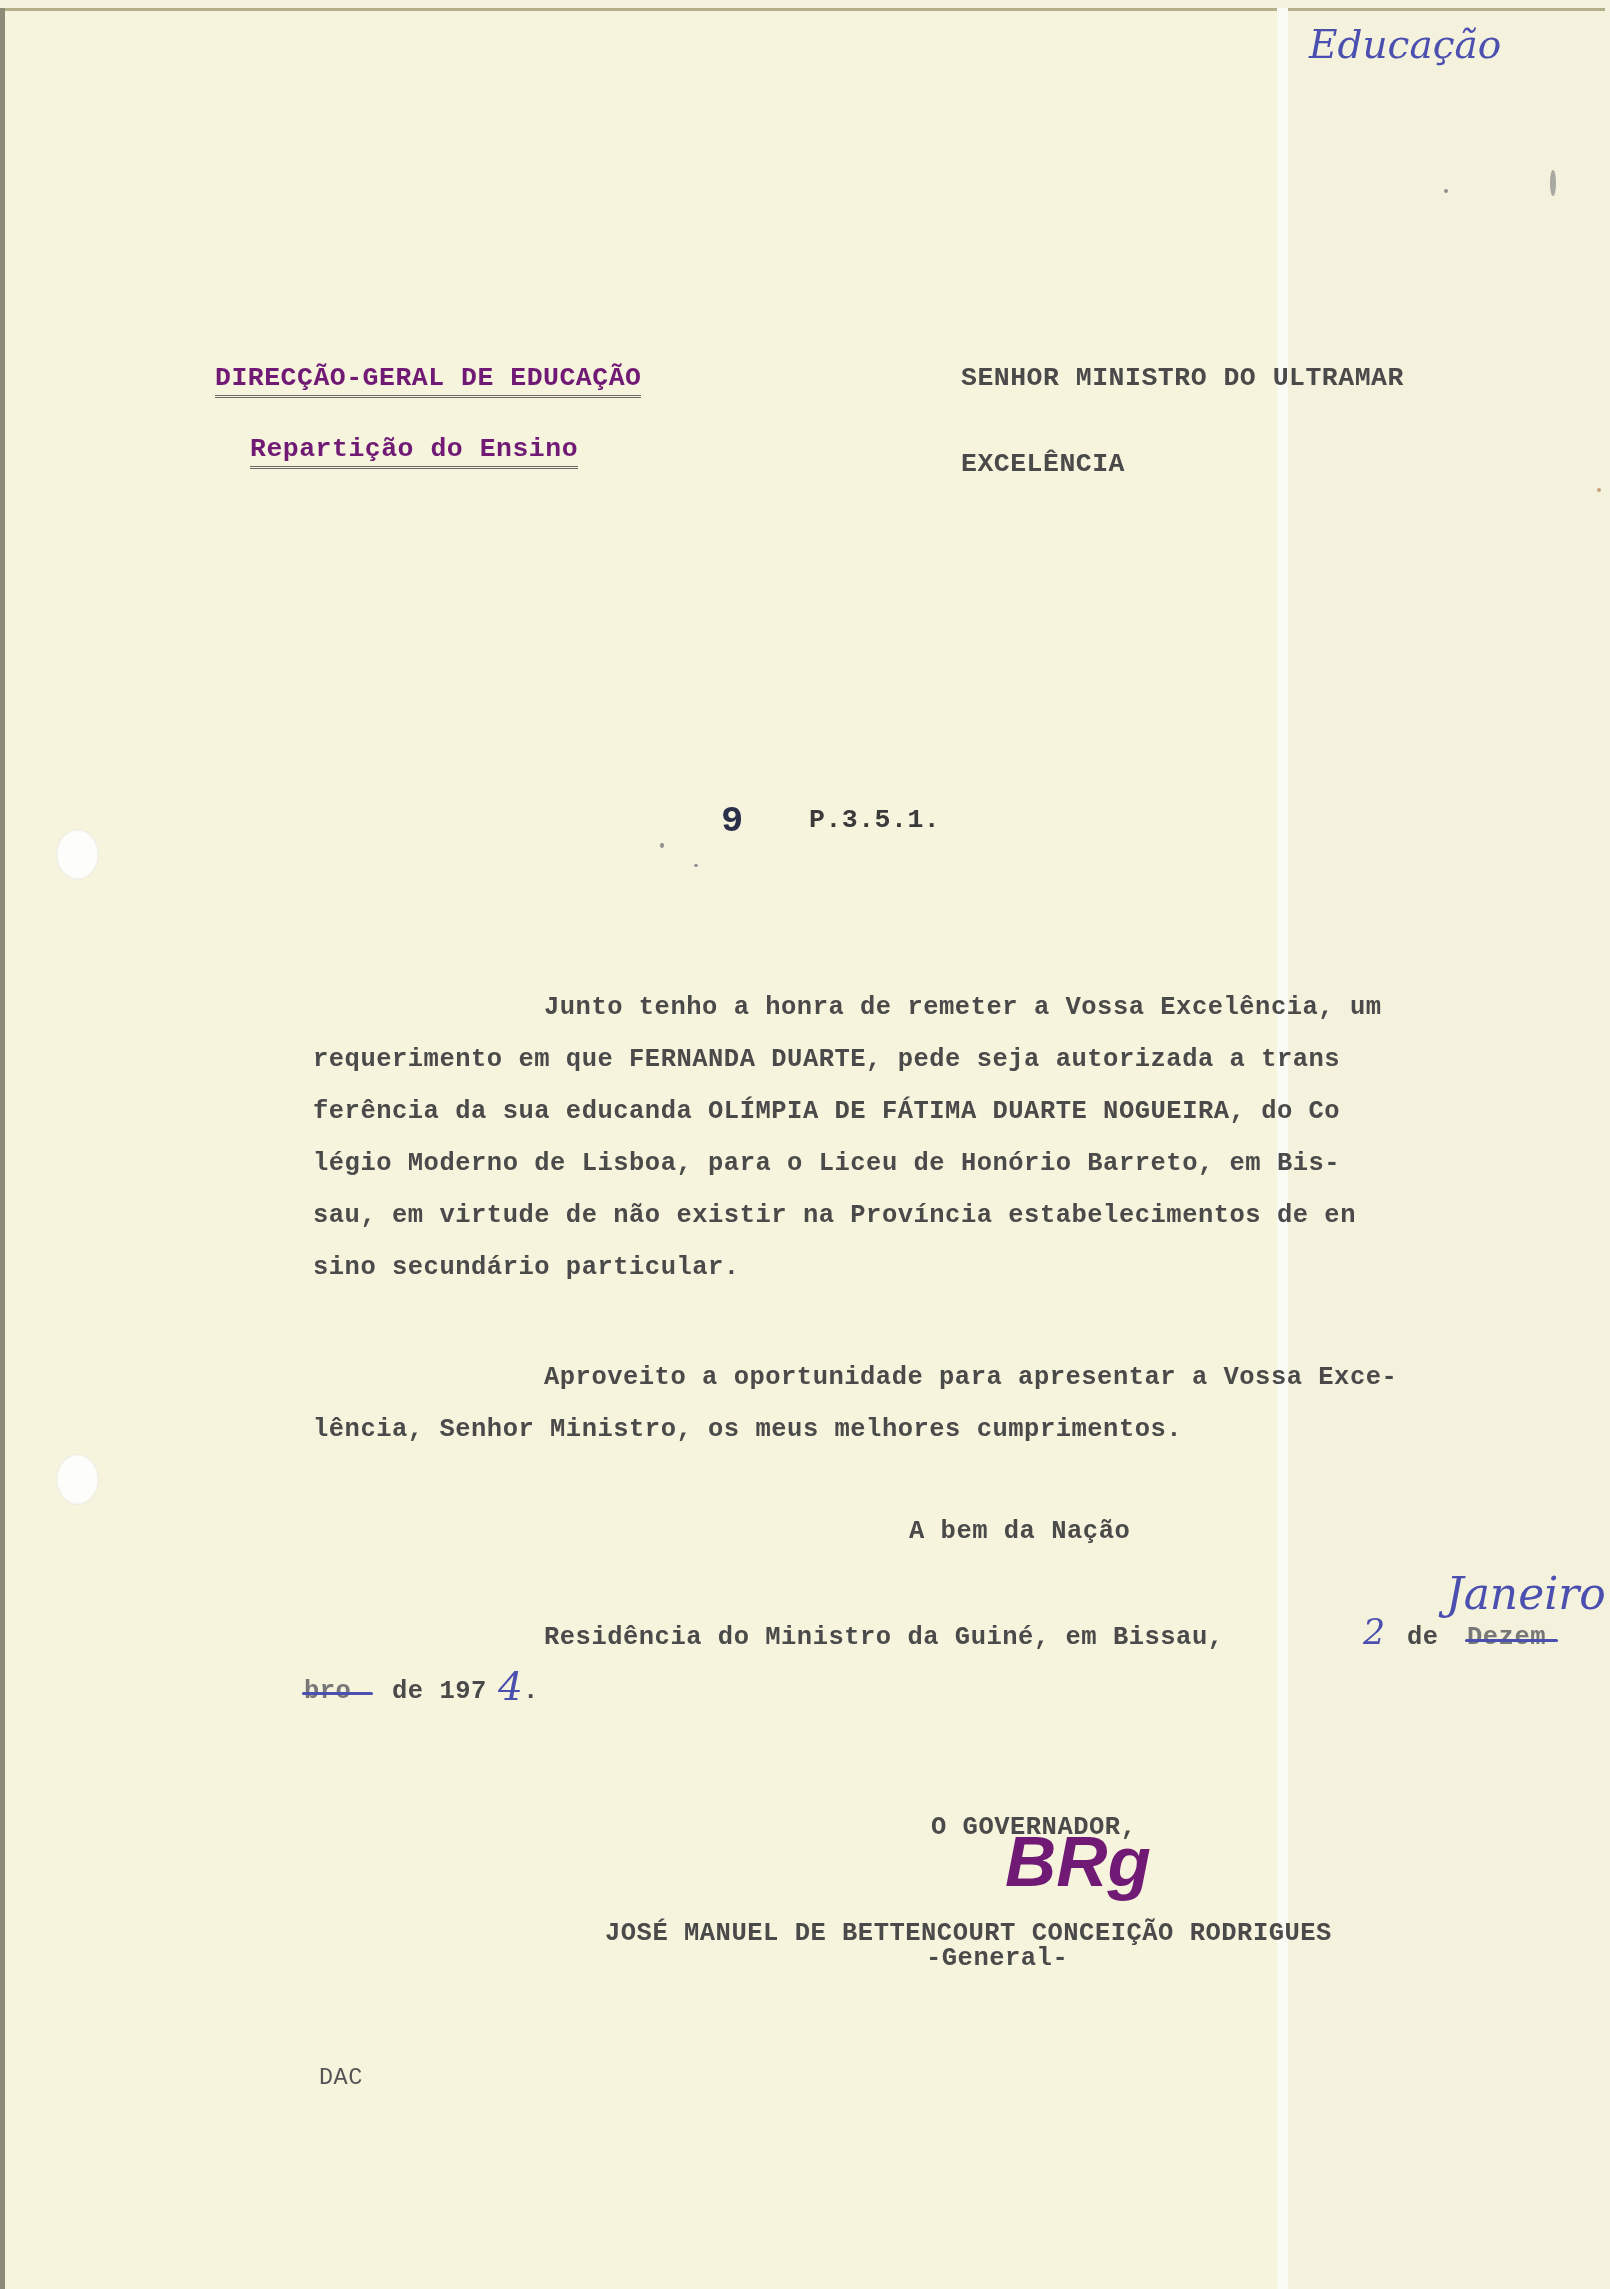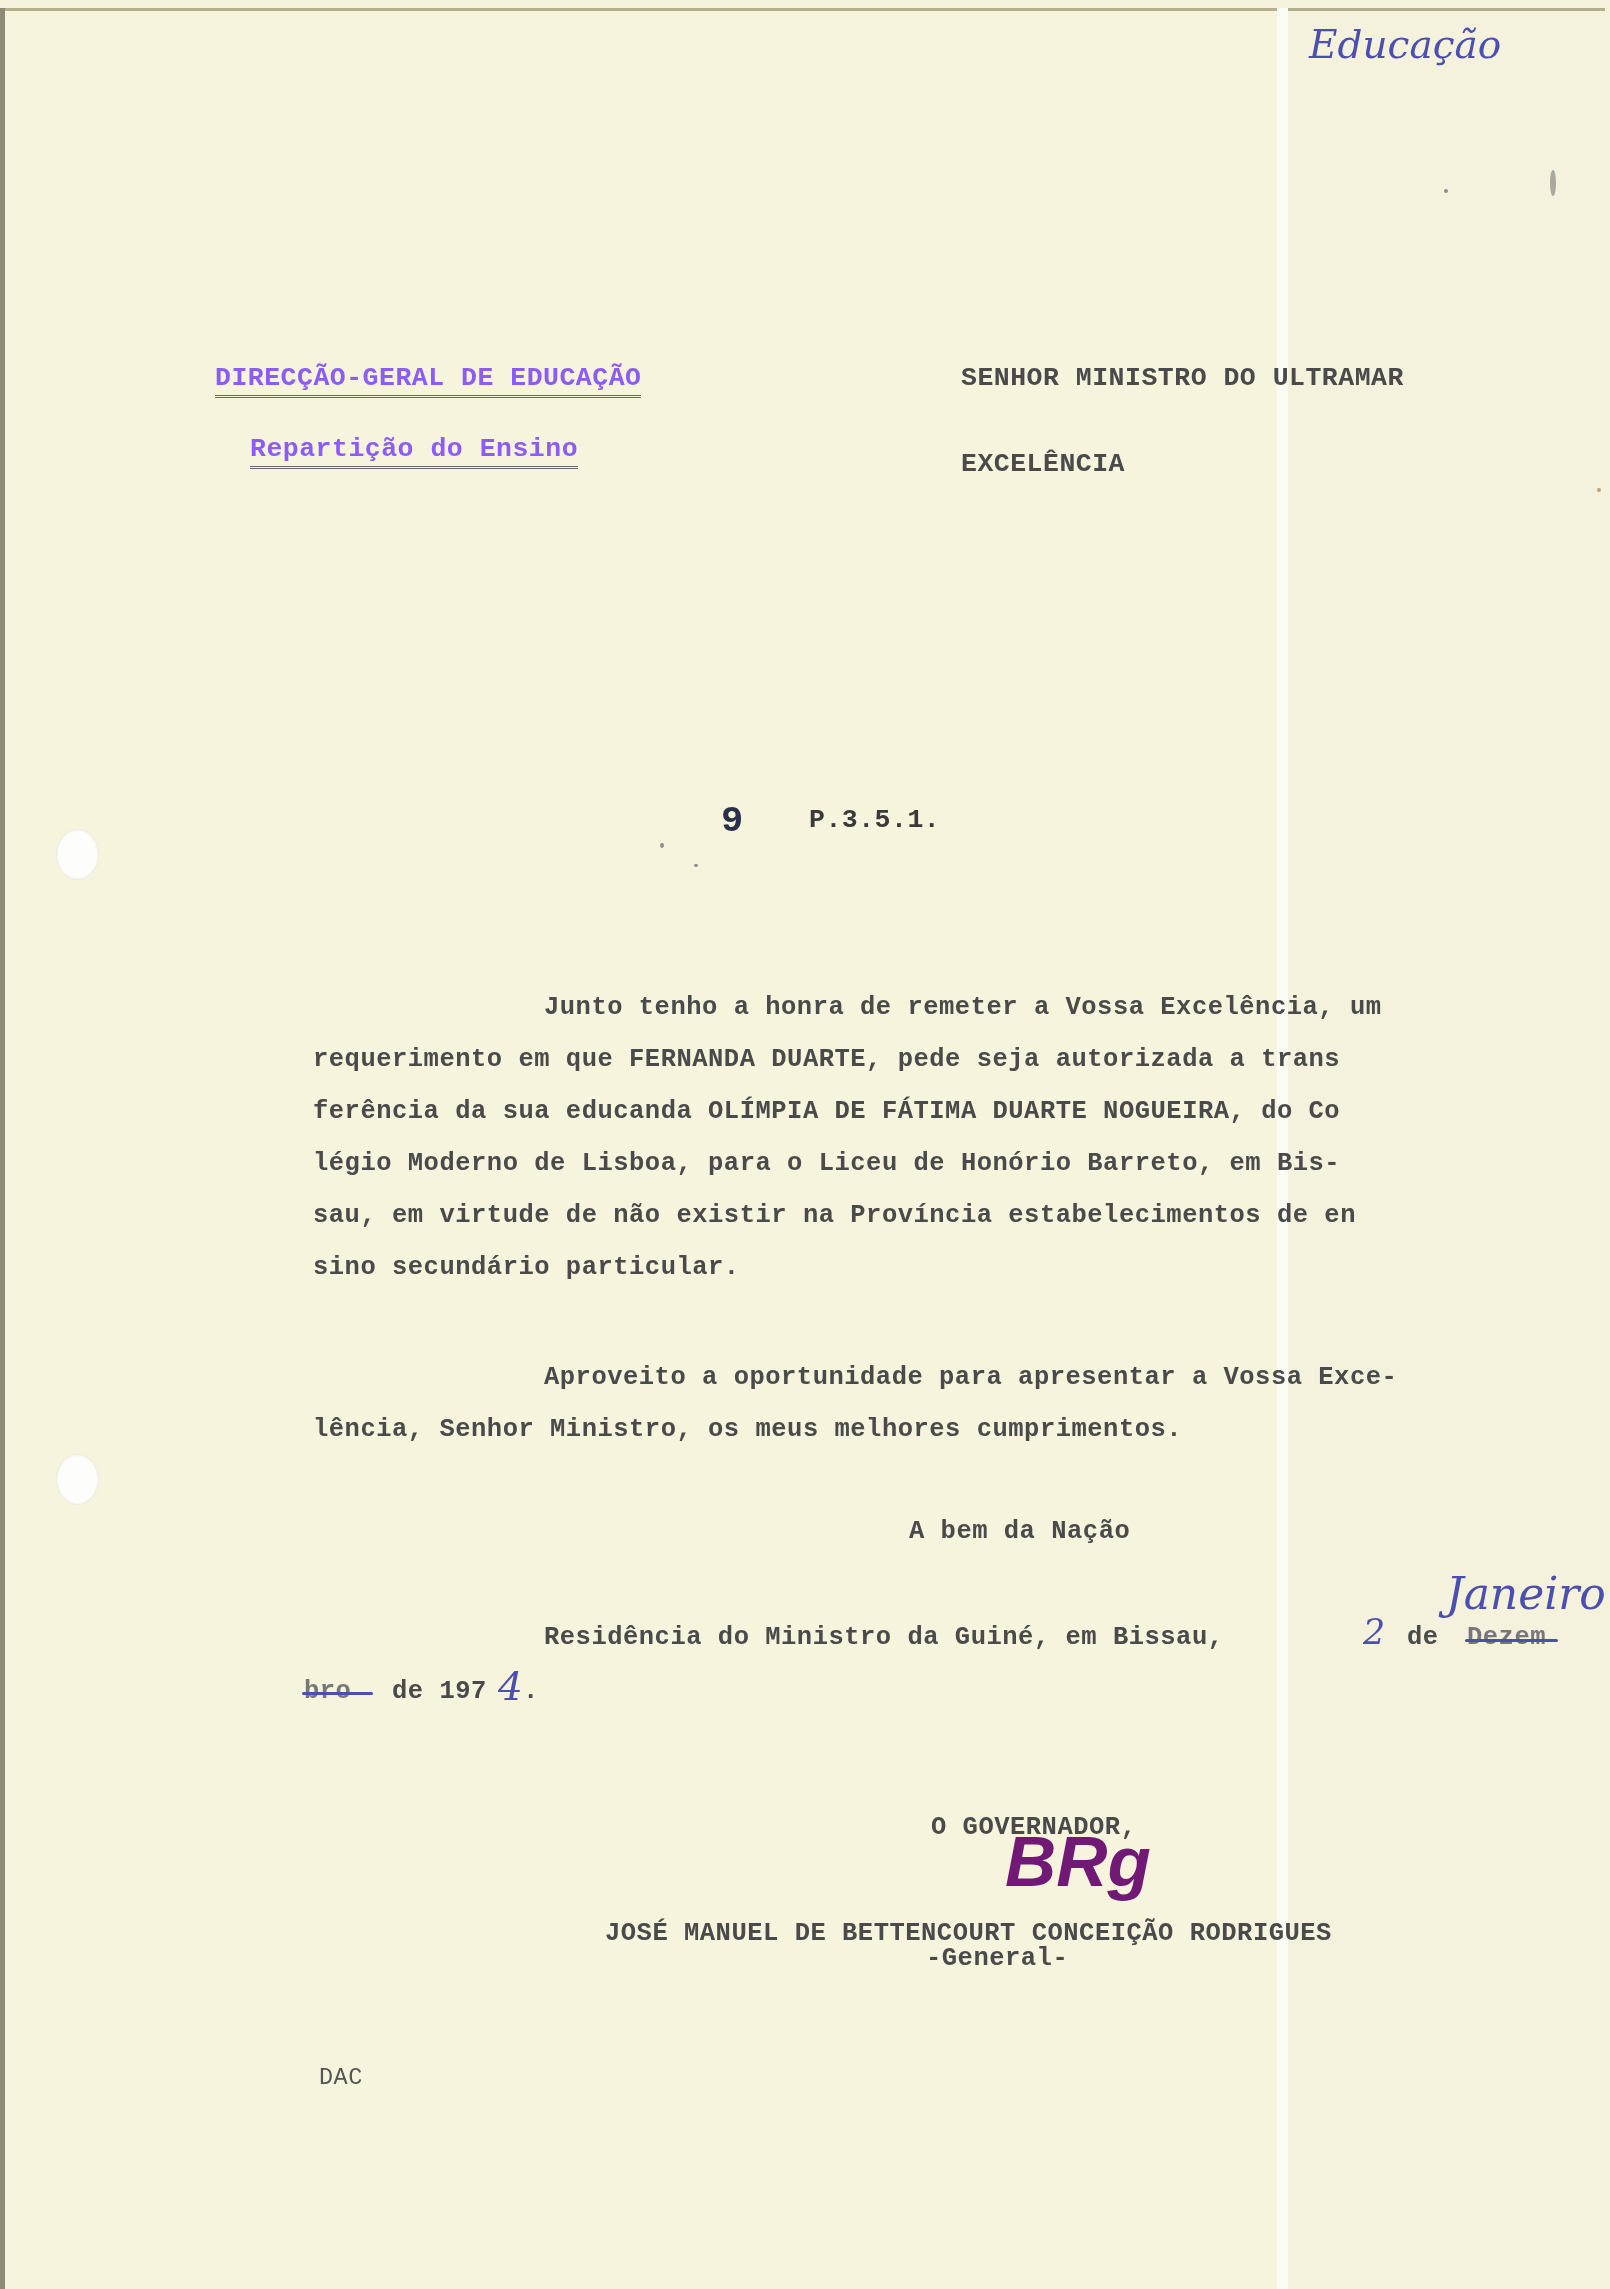--- a/index.html
+++ b/index.html
@@ -19,21 +19,21 @@
   .page-edge {
     position: absolute; right: 0; top: 0; width: 10.8px; height: 2290px;
     background: #fbfbf6;
   }
   .top-edge { position:absolute; left:0; top:0; width:1600px; height:2.9px; background:#b5ae8a; }
   .punch-hole {
     position: absolute; width: 43px; height: 51px; border-radius: 50%;
     background: #fdfdfb; box-shadow: inset 0 0 2.9px #d8d4bd;
   }
   .typed { position: absolute; white-space: pre; font-weight: bold; letter-spacing: 0.5px; }
-  .hdr { font-size: 26.5px; color: #8b5cf6; }
+  .hdr { font-size: 26.5px; color: #701a75; }
   .dbl-underline {
     border-bottom: 3.9px double #6a6a6a; padding-bottom: 2px;
   }
   .body-line { font-size: 25.5px; color: #4a4a4a; }
   .hand { position: absolute; font-family: "DejaVu Serif", serif; font-style: italic; color: #4b4fb0; }
   .strike { position:absolute; height:2.9px; background:#4b4fb0; border-radius:2px; }
   .sig { position:absolute; font-family:Liberation Sans, sans-serif; font-style: italic; font-weight: bold; color:#701a75; }
   .speck { position:absolute; background:#8f8f8f; border-radius:50%; }
 </style>
 </head>

